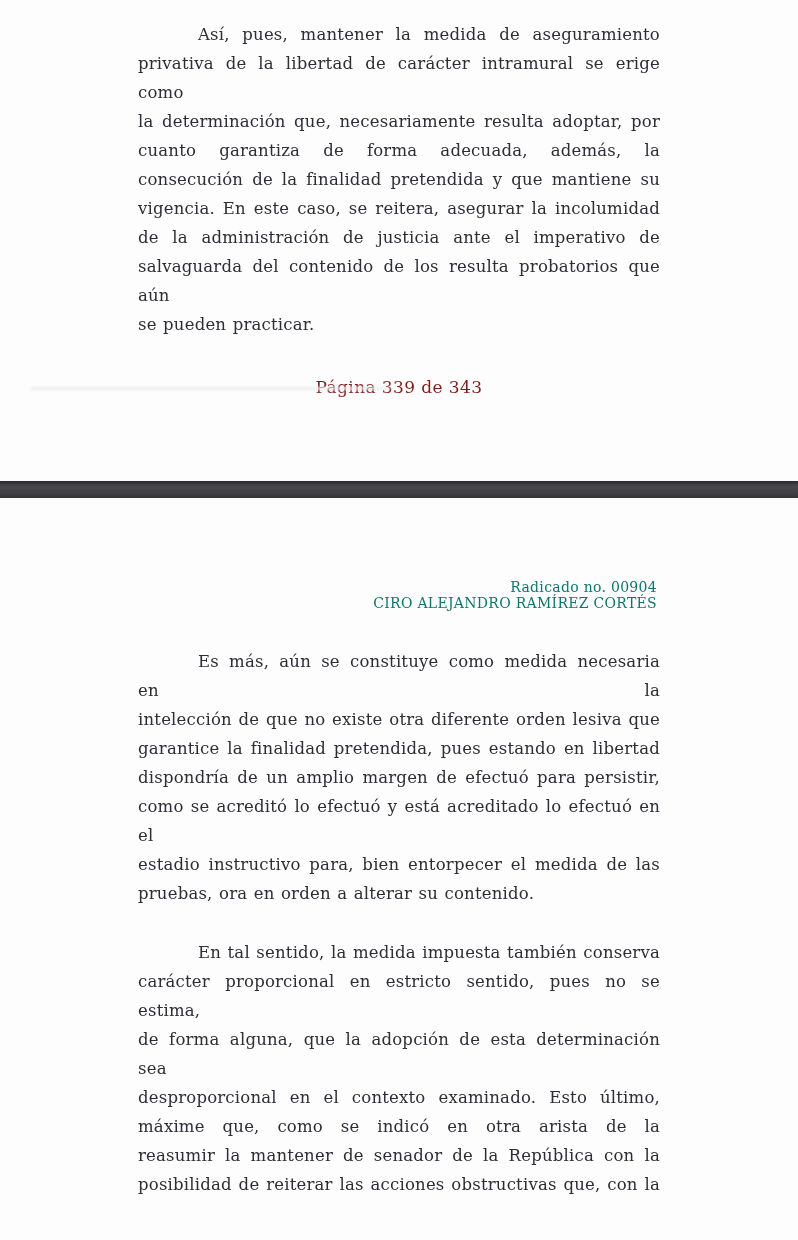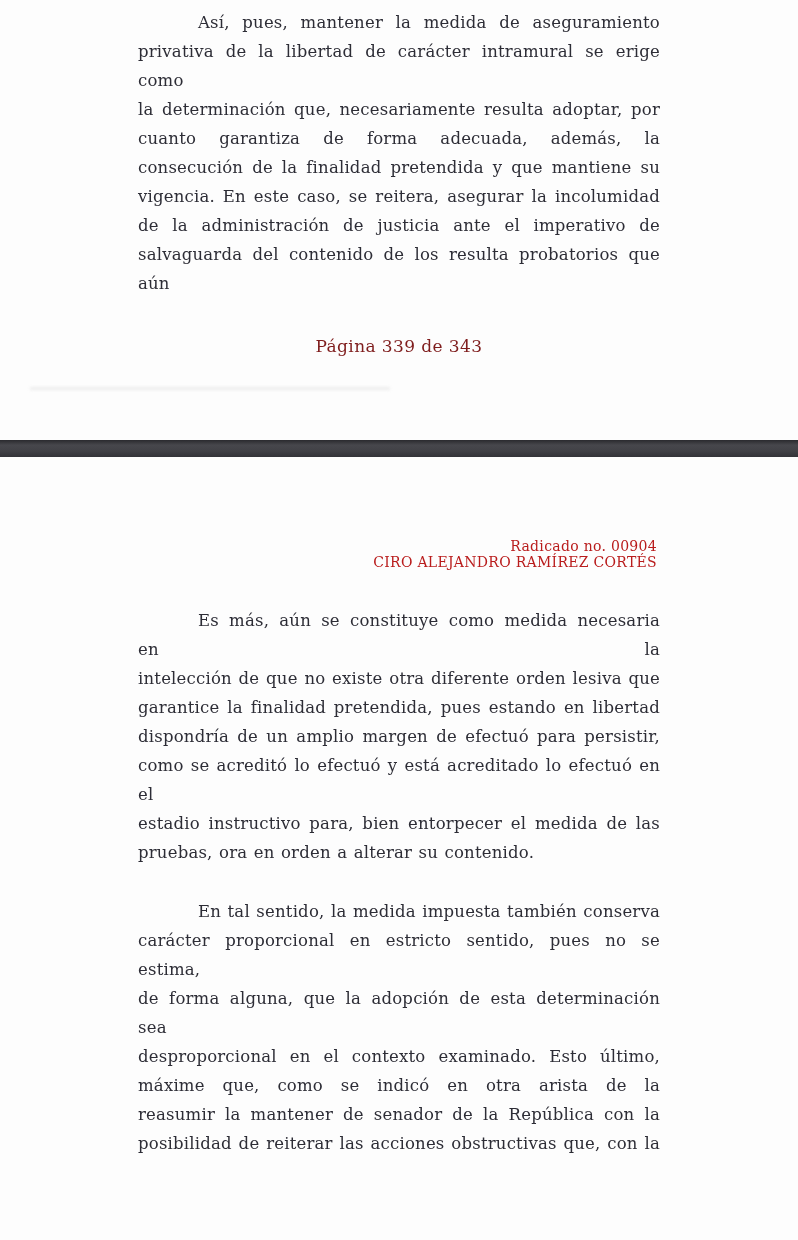--- a/index.html
+++ b/index.html
@@ -16,21 +16,21 @@
     position: relative;
     width: 798px;
     height: 1240px;
     background: #fdfdfd;
   }
   .page-col {
     margin-left: 138px;
     width: 522px;
   }
   .page-top {
-    padding-top: 8px;
+    padding-top: 20px;
   }
   .line {
     font-size: 16.5px;
     line-height: 29px;
     letter-spacing: 0.2px;
     word-spacing: 1px;
     text-align: justify;
     text-align-last: justify;
   }
   .line.indent { text-indent: 60px; }
@@ -59,41 +59,42 @@
     height: 17px;
     background: linear-gradient(180deg, #2a2a2e 0%, #47474c 30%, #414146 65%, #333338 100%);
   }
   .page-header {
     margin-top: 81px;
     padding-right: 141px;
     text-align: right;
     font-size: 14px;
     line-height: 16px;
     letter-spacing: 0.3px;
-    color: #b91c1c;
+    color: #0f766e;
   }
   .para { margin: 0; }
   .para-1 { margin-top: 36px; }
   .para-2 { margin-top: 30px; }
 </style>
 </head>
 <body>
 
 <div class="doc-viewport">
 
   <div class="page-top page-col">
     <div class="para">
       <div class="line indent">Así, pues, mantener la medida de aseguramiento</div>
       <div class="line">privativa de la libertad de carácter intramural se erige como</div>
       <div class="line">la determinación que, necesariamente resulta adoptar, por</div>
       <div class="line">cuanto garantiza de forma adecuada, además, la</div>
       <div class="line">consecución de la finalidad pretendida y que mantiene su</div>
       <div class="line">vigencia.  En este caso, se reitera, asegurar la incolumidad</div>
       <div class="line">de la administración de justicia ante el imperativo de</div>
       <div class="line">salvaguarda del contenido de los resulta probatorios que aún</div>
+      <div class="line end">se pueden practicar.</div>
     </div>
     <div class="page-footer">Página 339 de 343</div>
   </div>
 
   <div class="scan-smudge"></div>
 
   <div class="page-separator"></div>
 
   <div class="page-header">
     <div>Radicado no. 00904</div>

